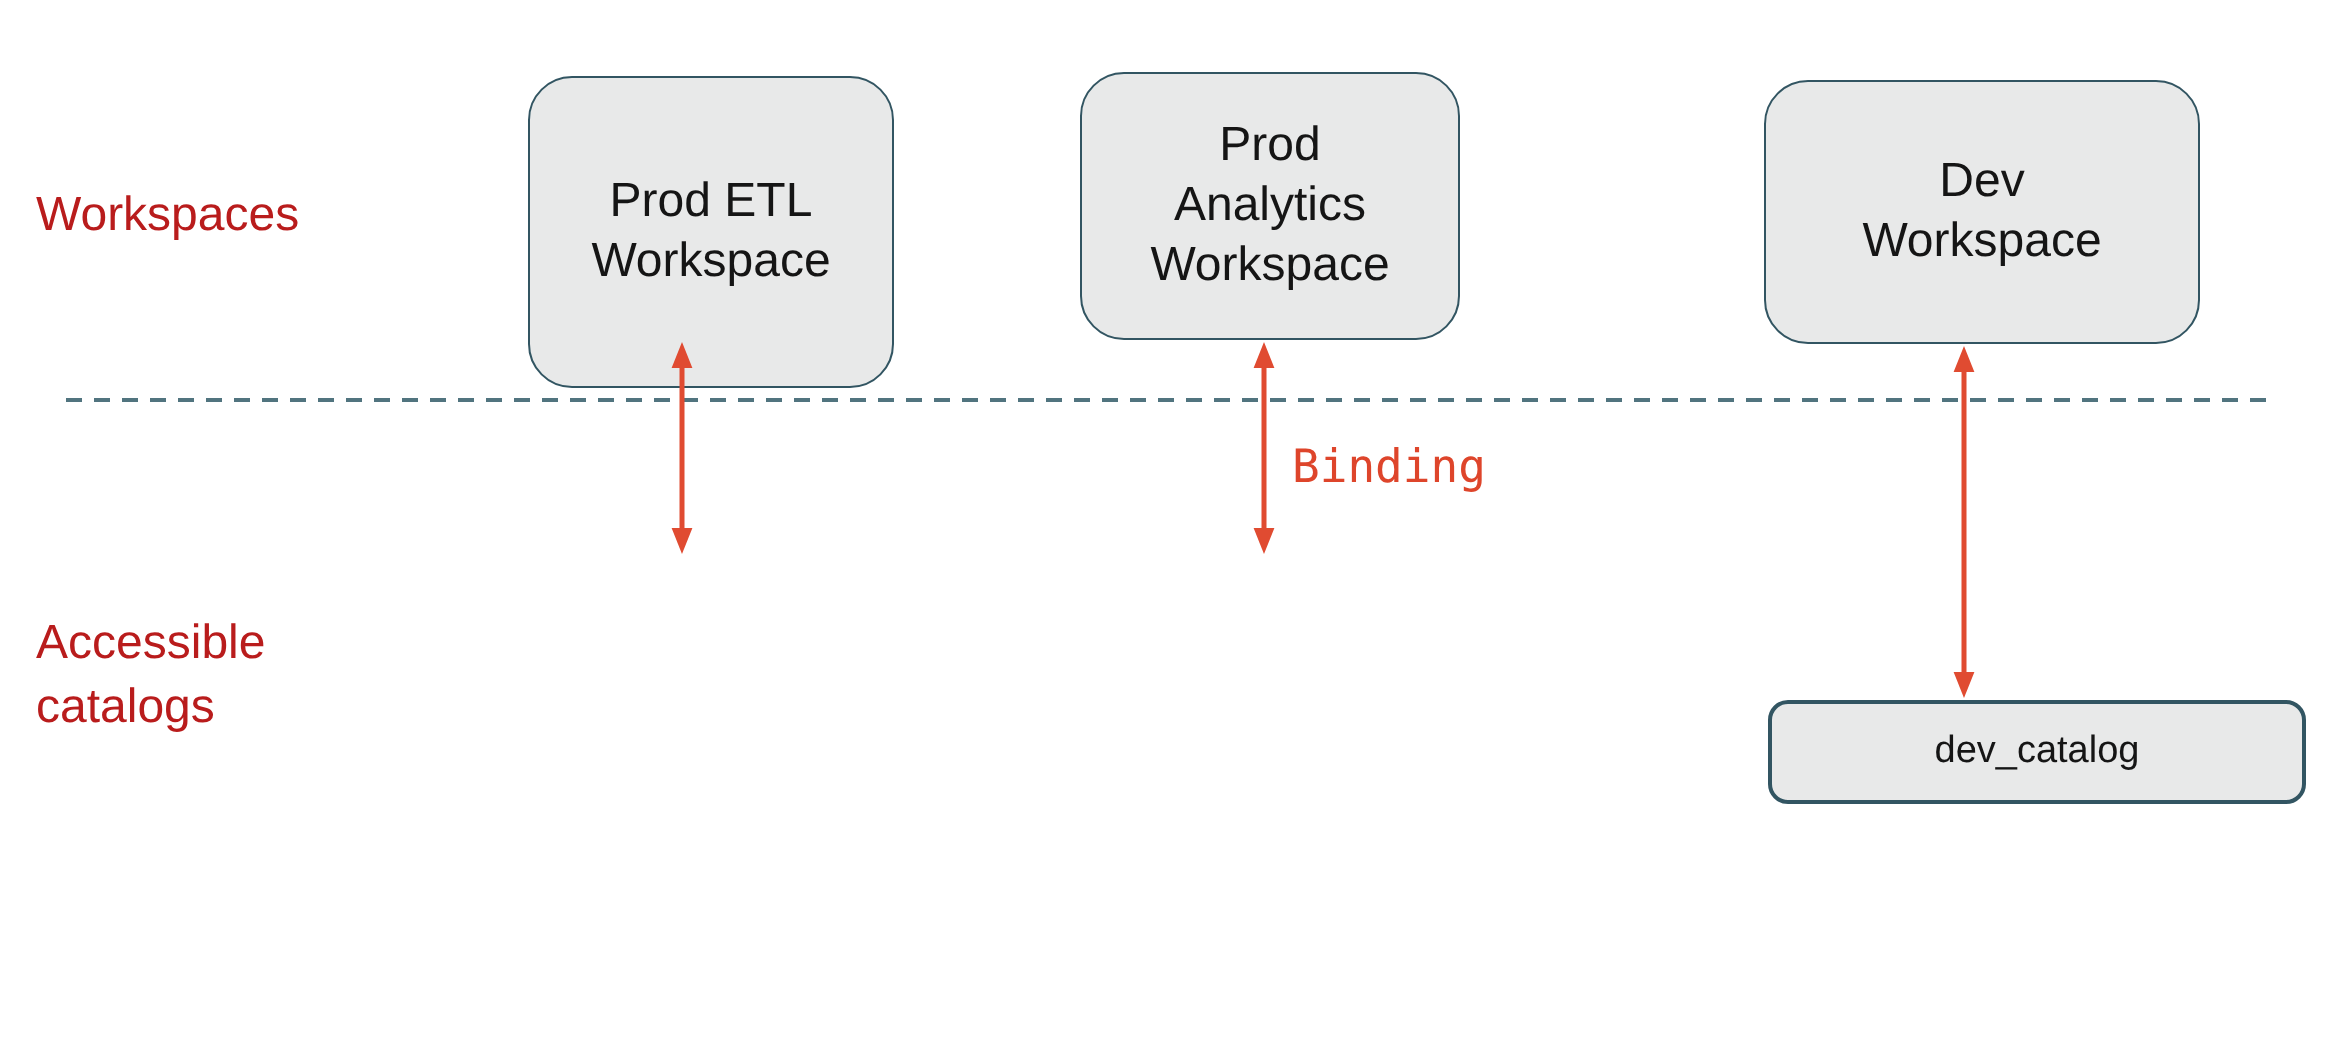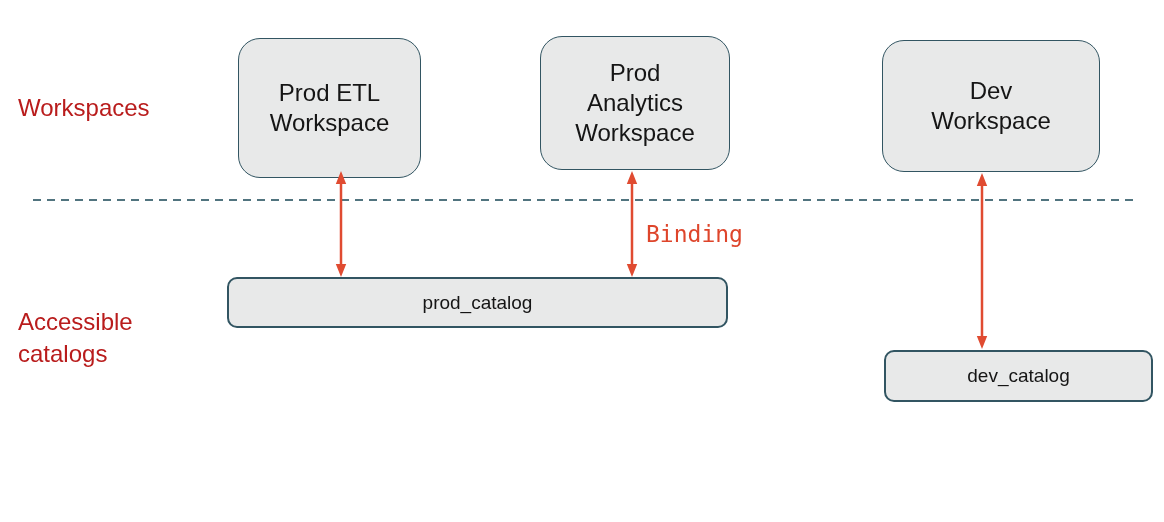--- a/index.html
+++ b/index.html
@@ -37,21 +37,21 @@
     border: 1.5px solid var(--box_border);
     border-radius: 22px;
     display: flex;
     align-items: center;
     justify-content: center;
     text-align: center;
     font-size: 24px;
     line-height: 1.25;
     white-space: pre-line;
   }
-  .ws1 { left: 238px; top: 38px; width: 183px; height: 140px; align-items: center; }
+  .ws1 { left: 264px; top: 38px; width: 183px; height: 156px; align-items: center; }
   .ws2 { left: 540px; top: 36px; width: 190px; height: 134px; }
   .ws3 { left: 882px; top: 40px; width: 218px; height: 132px; }
   .catbox {
     position: absolute;
     background: var(--box_fill);
     border: 2px solid var(--box_border);
     border-radius: 10px;
     display: flex;
     align-items: center;
     justify-content: center;
@@ -125,21 +125,18 @@
   </svg>
 
   <svg class="arrow a3" viewBox="0 0 16 176" aria-hidden="true">
     <line x1="8" y1="10" x2="8" y2="166"></line>
     <polygon points="8,0 2.8,13 13.2,13"></polygon>
     <polygon points="8,176 2.8,163 13.2,163"></polygon>
   </svg>
 
   <div class="binding-label">Binding</div>
 
-  <div class="catbox cat1">
-    <span>prod_catalog</span>
-  </div>
 
   <div class="catbox cat2">
     <span>dev_catalog</span>
   </div>
 
 </div>
 
 </body></html>

